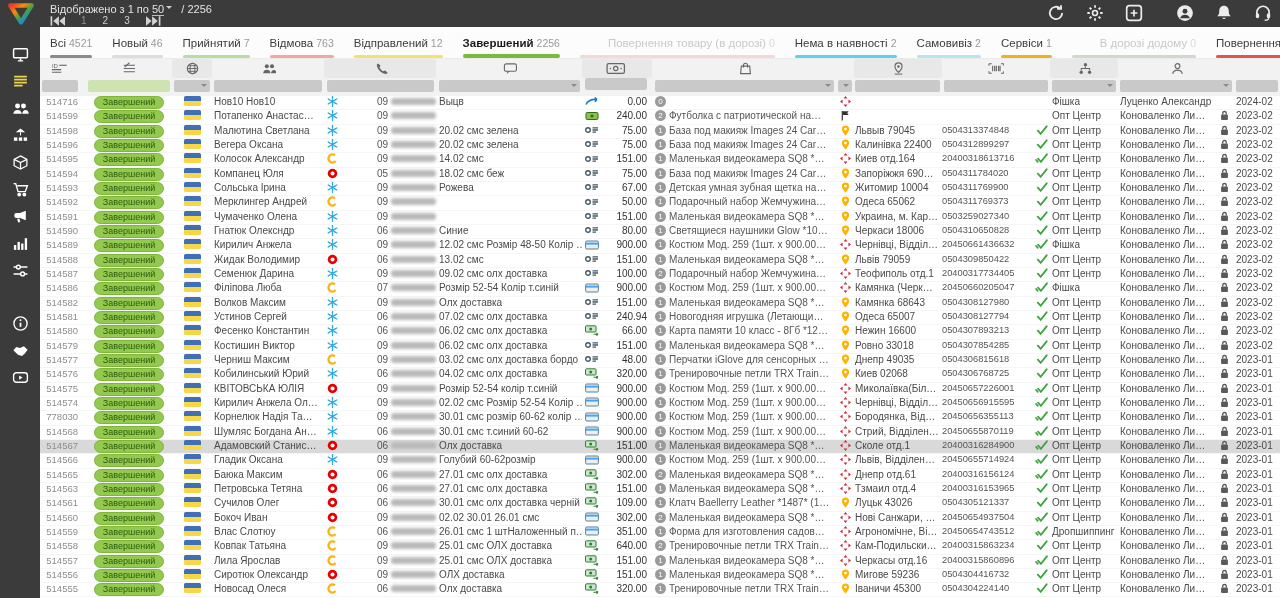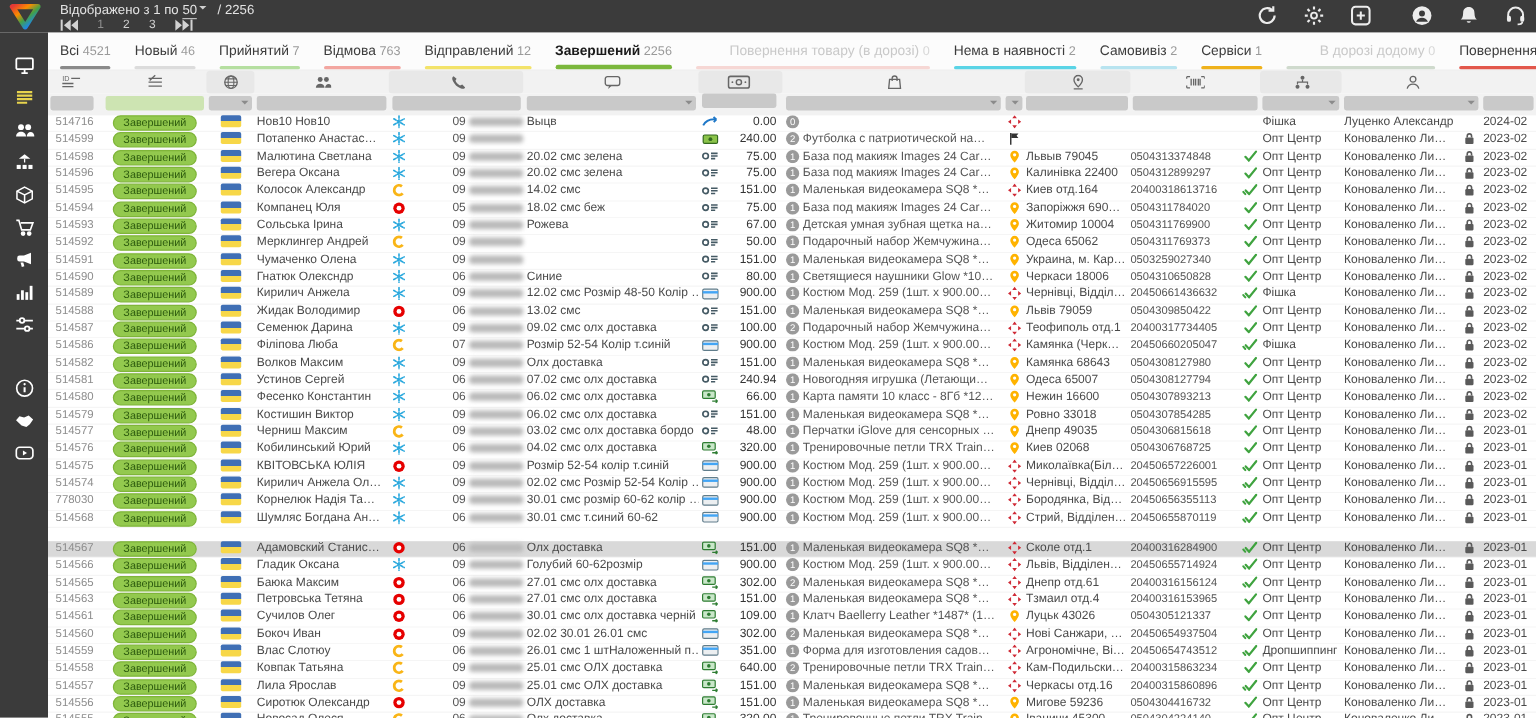--- a/index.html
+++ b/index.html
@@ -39,21 +39,21 @@
   .hcell.boxed{background:#e8e8e8;border-radius:3px;}
   .hcell svg{height:13px;}
   .tfilter{position:absolute;left:40px;top:78px;width:1240px;height:18px;background:#f2f2f2;display:flex;border-bottom:1px solid #e2e2e2;}
   .fcell{padding:2px 2px 0 2px;box-sizing:border-box;}
   .fbox{height:12px;background:#c9c9c9;border-radius:2px;position:relative;cursor:text;}
   .fbox.dd::after{content:"";position:absolute;right:3px;top:4px;border:3.5px solid transparent;border-top-color:#8b8b8b;}
   .fbox.green{background:#cde4b2;}
   
   .rows{position:absolute;left:40px;top:96px;width:1240px;height:502px;background:#fff;}
   .row{display:flex;height:14.343px;align-items:flex-start;font-size:10px;color:#4a4a4a;box-shadow:inset 0 -1px #f5f5f5;cursor:pointer;}
-  .row.sel{background:#d9d9d9;margin-top:11px;}
+  .row.sel{background:#d9d9d9;}
   .ell{overflow:hidden;white-space:nowrap;display:block;}
   
   .c-id{width:46px;box-sizing:border-box;text-align:right;padding-right:8px;color:#8d8d8d;font-size:9.5px;flex-shrink:0;}
   .c-st{width:86px;display:flex;justify-content:center;flex-shrink:0;}
   .c-fl{width:40px;display:flex;justify-content:center;flex-shrink:0;}
   .c-nm{width:112px;box-sizing:border-box;padding-left:2px;flex-shrink:0;}
   .c-ph{width:112px;box-sizing:border-box;display:flex;align-items:center;gap:2px;padding-left:3px;flex-shrink:0;}
   .c-cm{width:146px;box-sizing:border-box;padding-left:3px;flex-shrink:0;}
   .c-pay{width:70px;box-sizing:border-box;display:flex;align-items:center;padding:0 5px 0 3px;flex-shrink:0;}
   .c-pr{width:184px;box-sizing:border-box;display:flex;align-items:center;gap:3px;padding-left:3px;flex-shrink:0;overflow:hidden;}

